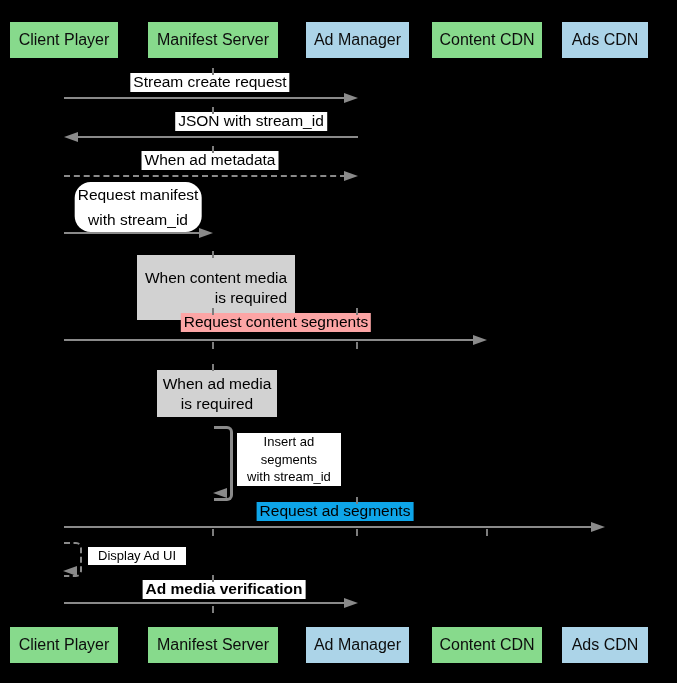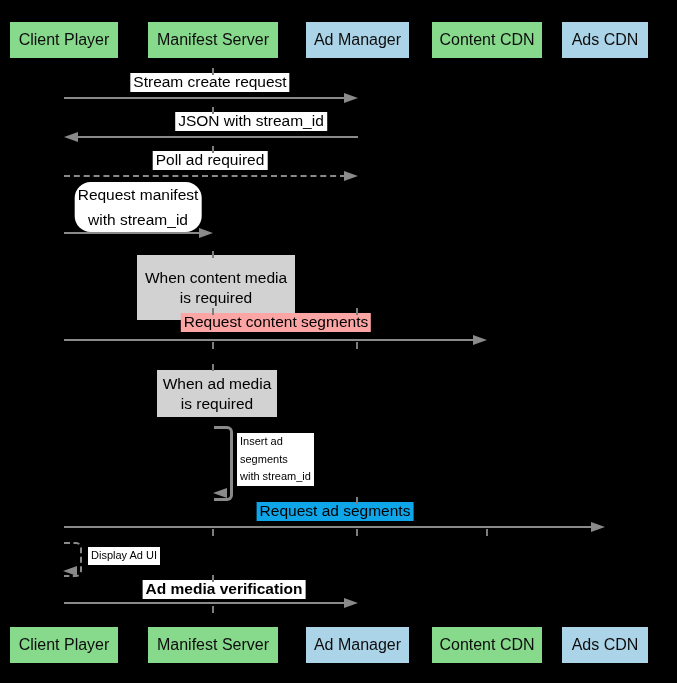--- a/index.html
+++ b/index.html
@@ -12,22 +12,22 @@
   .mlabel.two{line-height:25px;border-radius:16px;}
   .note{position:absolute;background:#d2d2d2;color:#000;font-size:15.5px;line-height:20px;
         display:flex;align-items:center;justify-content:center;text-align:center;white-space:pre-line;}
   .line{position:absolute;height:2.5px;background:#8a8a8a;}
   .dline{position:absolute;height:0;border-top:2.5px dashed #8a8a8a;}
   .head{position:absolute;width:0;height:0;border-top:5.5px solid transparent;border-bottom:5.5px solid transparent;}
   .head.r{border-left:14px solid #8a8a8a;}
   .head.l{border-right:14px solid #8a8a8a;}
   .loop{position:absolute;border:3px solid #8a8a8a;border-left:none;border-radius:0 6px 6px 0;}
   .loop.dashed{border-style:dashed;border-width:2.5px;border-left:none;}
-  .looplabel{position:absolute;background:#fff;color:#000;font-size:11px;line-height:17.5px;
-             padding:0 3px;white-space:pre-line;text-align:left;}
+  .looplabel{position:absolute;background:#fff;color:#000;font-size:13px;line-height:17.5px;
+             padding:0 10px;white-space:pre-line;text-align:center;}
   .tick{position:absolute;width:2.5px;height:7px;background:#7d7d7d;}
 </style>
 </head>
 <body>
 
 <div id="canvas">
     <div class="actor" style="left: 10px; top: 22px; width: 108px; background: rgb(135, 218, 140);">Client Player</div>
     <div class="actor" style="left: 10px; top: 627px; width: 108px; background: rgb(135, 218, 140);">Client Player</div>
     <div class="actor" style="left: 148px; top: 22px; width: 130px; background: rgb(135, 218, 140);">Manifest Server</div>
     <div class="actor" style="left: 148px; top: 627px; width: 130px; background: rgb(135, 218, 140);">Manifest Server</div>
@@ -36,28 +36,28 @@
     <div class="actor" style="left: 432px; top: 22px; width: 110px; background: rgb(135, 218, 140);">Content CDN</div>
     <div class="actor" style="left: 432px; top: 627px; width: 110px; background: rgb(135, 218, 140);">Content CDN</div>
     <div class="actor" style="left: 562px; top: 22px; width: 86px; background: rgb(172, 212, 232);">Ads CDN</div>
     <div class="actor" style="left: 562px; top: 627px; width: 86px; background: rgb(172, 212, 232);">Ads CDN</div>
     <div class="mlabel" style="left: 210px; top: 73px; background: rgb(255, 255, 255); color: rgb(0, 0, 0);">Stream create request</div>
     <div class="line" style="left: 63.5px; width: 282px; top: 96.75px; background: rgb(138, 138, 138);"></div>
     <div class="head r" style="left: 343.5px; top: 92.5px; border-left-color: rgb(138, 138, 138);"></div>
     <div class="mlabel" style="left: 210px; top: 112px; background: rgb(255, 255, 255); color: rgb(0, 0, 0); margin-left: 41px;">JSON with stream_id</div>
     <div class="line" style="left: 75.5px; width: 282px; top: 135.75px; background: rgb(138, 138, 138);"></div>
     <div class="head l" style="left: 63.5px; top: 131.5px; border-right-color: rgb(138, 138, 138);"></div>
-    <div class="mlabel" style="left: 210px; top: 151px; background: rgb(255, 255, 255); color: rgb(0, 0, 0);">Poll ad required</div>
+    <div class="mlabel" style="left: 210px; top: 151px; background: rgb(255, 255, 255); color: rgb(0, 0, 0);">When ad metadata</div>
     <div class="dline" style="left: 63.5px; width: 282px; top: 174.75px;"></div>
     <div class="head r" style="left: 343.5px; top: 170.5px; border-left-color: rgb(138, 138, 138);"></div>
     <div class="mlabel two" style="left: 138px; top: 182px; background: rgb(255, 255, 255); color: rgb(0, 0, 0);">Request manifest
 with stream_id</div>
     <div class="line" style="left: 63.5px; width: 137.5px; top: 231.75px; background: rgb(138, 138, 138);"></div>
     <div class="head r" style="left: 199px; top: 227.5px; border-left-color: rgb(138, 138, 138);"></div>
-    <div class="note" style="left: 137px; top: 255px; width: 158px; height: 65px; background: rgb(210, 210, 210);">When content media
+    <div class="note" style="left: 137px; top: 255px; width: 158px; height: 65px; background: rgb(210, 210, 210); text-align: right;">When content media
 is required</div>
     <div class="mlabel" style="left: 276px; top: 313px; background: #fca5a5; color: rgb(0, 0, 0);">Request content segments</div>
     <div class="line" style="left: 63.5px; width: 411.5px; top: 338.75px; background: rgb(138, 138, 138);"></div>
     <div class="head r" style="left: 473px; top: 334.5px; border-left-color: rgb(138, 138, 138);"></div>
     <div class="note" style="left: 157px; top: 370px; width: 120px; height: 47px; background: rgb(210, 210, 210);">When ad media
 is required</div>
     <div class="loop" style="left: 214px; top: 426px; width: 16px; height: 69px; border-color: rgb(138, 138, 138);"></div>
     <div class="head l" style="left: 213px; top: 488px; border-right-color: rgb(138, 138, 138);"></div>
     <div class="looplabel" style="left: 237px; top: 433px; background: rgb(255, 255, 255); color: rgb(0, 0, 0);">Insert ad
 segments

